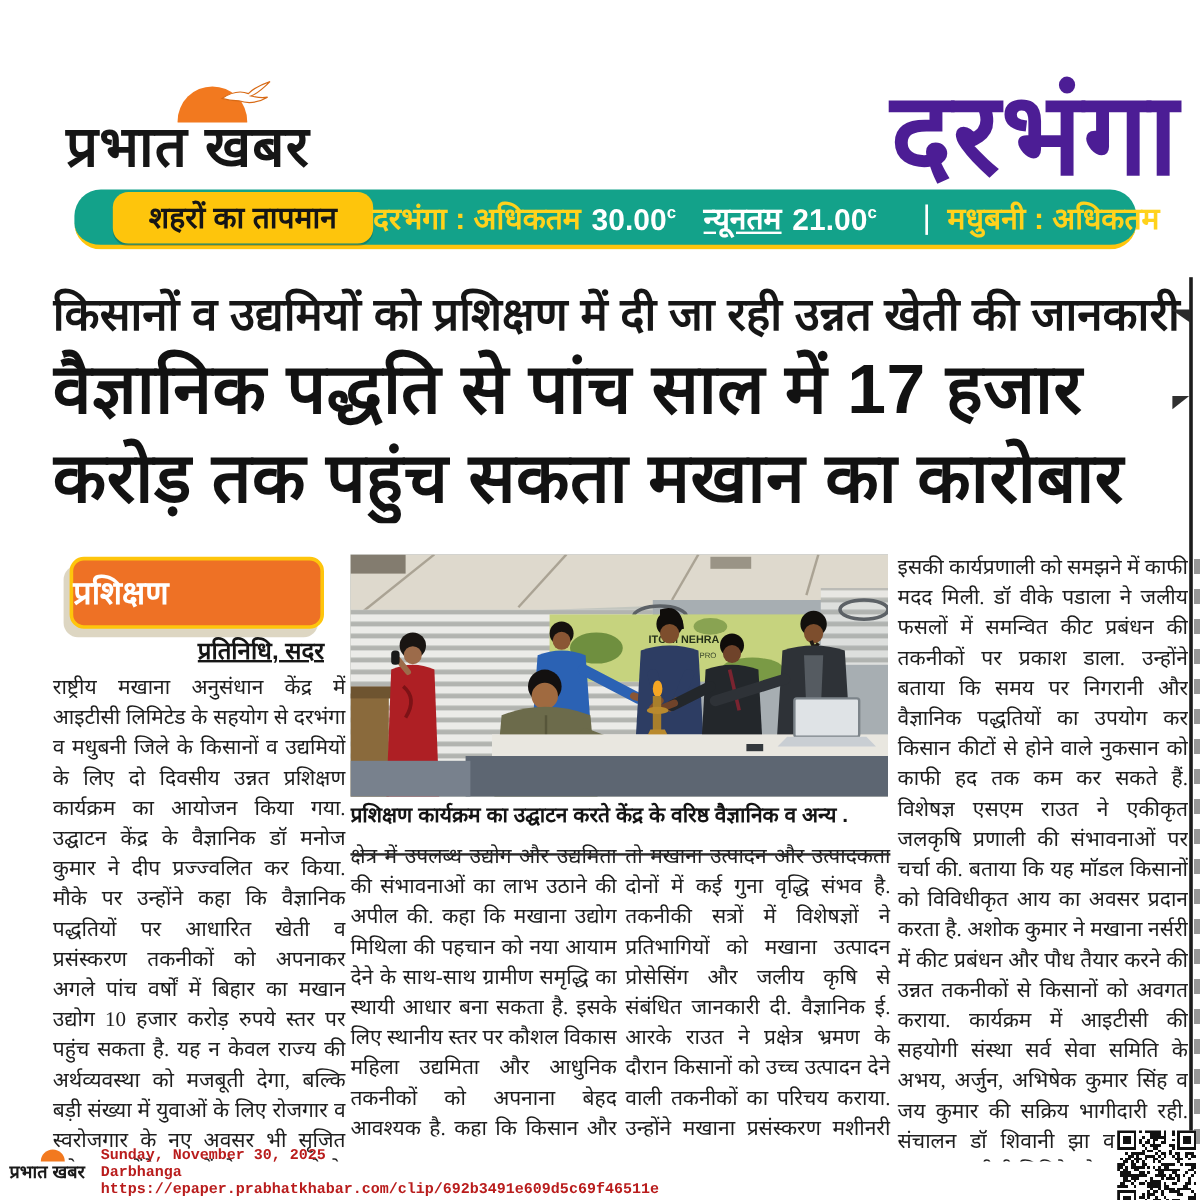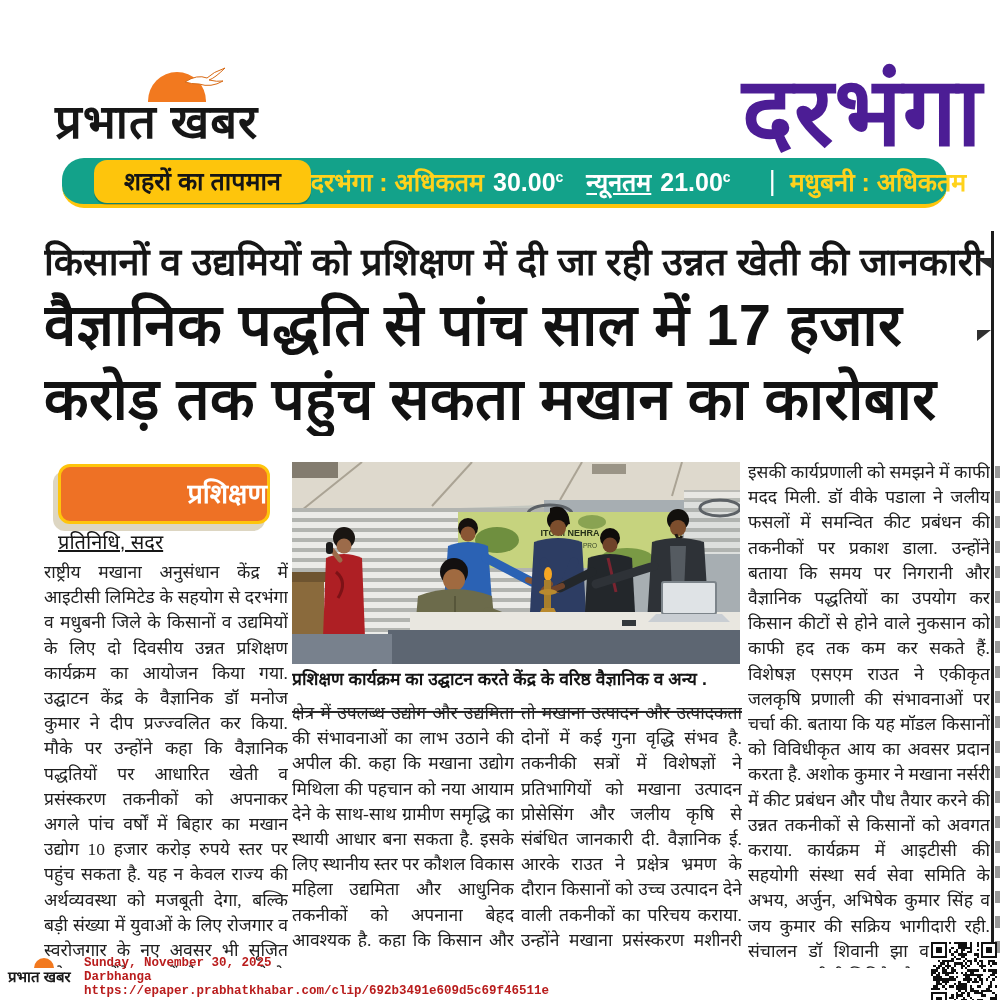--- a/index.html
+++ b/index.html
@@ -27,24 +27,24 @@
   sup{font-size:14px;}
 
   
   .kicker{position:absolute;left:44px;top:234px;width:952px;font-size:38px;font-weight:700;
           color:#161616;white-space:nowrap;overflow:hidden;}
   .headline{position:absolute;left:44px;top:288px;width:956px;font-size:58px;font-weight:900;
             color:#121212;line-height:74px;white-space:nowrap;overflow:hidden;letter-spacing:0.5px;}
 
   
   .tag{position:absolute;left:58px;top:464px;width:212px;box-sizing:border-box;background:#ee7125;
-       border:3px solid #fec50c;border-radius:12px;text-align:right;padding:7px 0 10px 0;
+       border:3px solid #fec50c;border-radius:12px;text-align:left;padding:7px 0 10px 0;
        font-size:27px;font-weight:900;color:#fff;box-shadow:-5px 7px 0 rgba(120,90,10,.25);}
-  .byline{position:absolute;left:58px;top:528px;width:212px;text-align:left;font-size:20px;
-          font-weight:400;text-decoration:underline;color:#161616;}
+  .byline{position:absolute;left:58px;top:528px;width:212px;text-align:right;font-size:20px;
+          font-weight:700;text-decoration:underline;color:#161616;}
   .col{position:absolute;font-family:"Liberation Serif","DejaVu Serif",serif;font-size:17.5px;
        line-height:25.2px;color:#1e1e1e;text-align:justify;overflow:hidden;}
   .col1{left:44px;top:560px;width:244px;height:408px;}
   .col2{left:292px;top:701px;width:222px;height:246px;}
   .col3{left:521px;top:701px;width:221px;height:246px;}
   .col4{left:748px;top:460px;width:242px;height:508px;}
 
   
   .photo{position:absolute;left:292px;top:462px;width:448px;height:202px;background:#b9bcb6;overflow:hidden;}
   .caption{position:absolute;left:292px;top:666px;width:450px;font-size:17.5px;font-weight:700;

